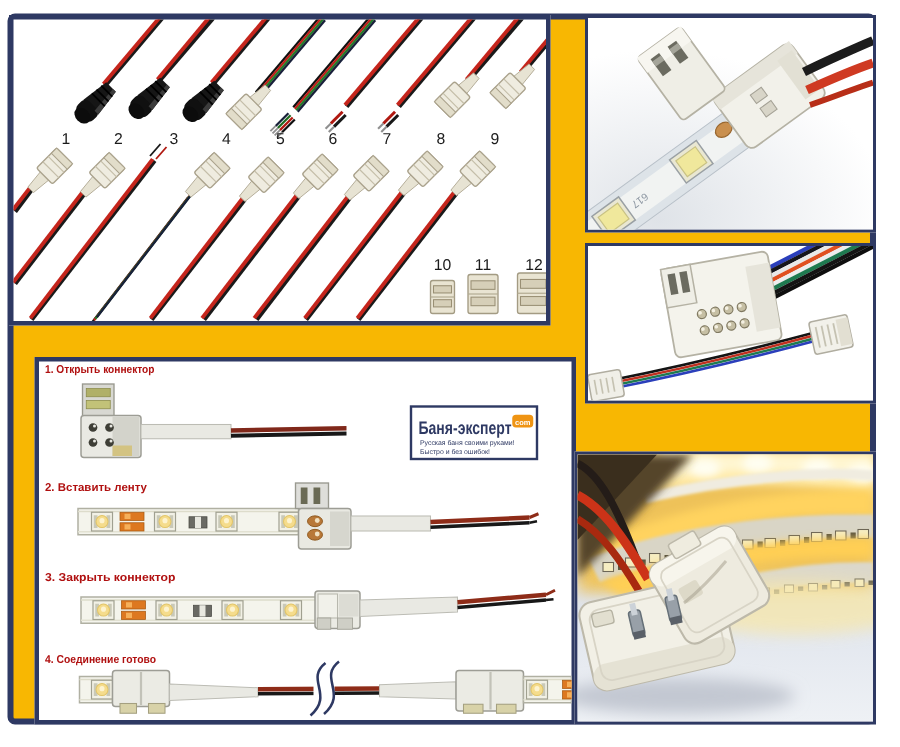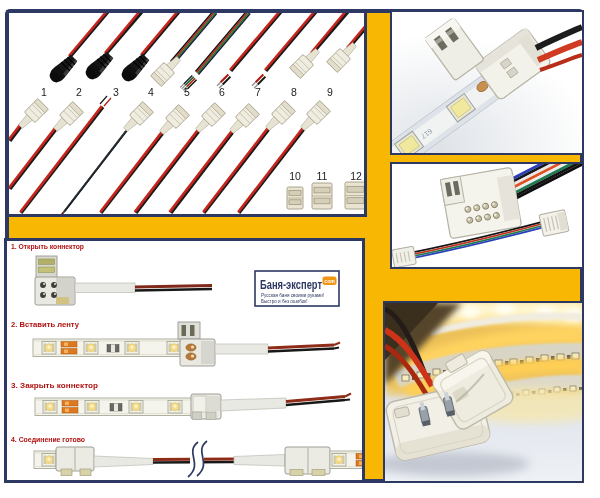--- a/index.html
+++ b/index.html
@@ -202,21 +202,21 @@
       <rect x="314" y="187.2" width="16" height="5.7" fill="#d6cfb8" stroke="#998f74" stroke-width="0.7"></rect>
       <rect x="314" y="198.1" width="16" height="5.7" fill="#d6cfb8" stroke="#998f74" stroke-width="0.7"></rect>
       <line x1="312" y1="196.0" x2="332" y2="196.0" stroke="#b3ab92" stroke-width="0.8"></line>
       <text x="356" y="180" font-family="Liberation Sans, sans-serif" font-size="10.5" fill="#1b1b1b" text-anchor="middle">12</text>
       <rect x="345" y="182" width="21" height="27" rx="1.5" fill="#e9e4d2" stroke="#a39b83" stroke-width="0.9"></rect>
       <rect x="347" y="186.3" width="17" height="5.9" fill="#d6cfb8" stroke="#998f74" stroke-width="0.7"></rect>
       <rect x="347" y="197.7" width="17" height="5.9" fill="#d6cfb8" stroke="#998f74" stroke-width="0.7"></rect>
       <line x1="345" y1="195.5" x2="366" y2="195.5" stroke="#b3ab92" stroke-width="0.8"></line>
     </svg>
   </div>
-<div class="abs panel" style="left:4px;top:238px;width:361px;height:245px;">
+<div class="abs panel" style="left:23px;top:238px;width:361px;height:245px;">
     <svg width="355" height="237" viewBox="9 241 355 237">
       <text x="13" y="248.5" font-family="Liberation Sans, sans-serif" font-size="7.6" font-weight="bold" fill="#b01010" textLength="73" lengthAdjust="spacingAndGlyphs">1. Открыть коннектор</text>
       <text x="13" y="327" font-family="Liberation Sans, sans-serif" font-size="7.6" font-weight="bold" fill="#b01010" textLength="68" lengthAdjust="spacingAndGlyphs">2. Вставить ленту</text>
       <text x="13" y="387.5" font-family="Liberation Sans, sans-serif" font-size="7.6" font-weight="bold" fill="#b01010" textLength="87" lengthAdjust="spacingAndGlyphs">3. Закрыть коннектор</text>
       <text x="13" y="442" font-family="Liberation Sans, sans-serif" font-size="7.6" font-weight="bold" fill="#b01010" textLength="74" lengthAdjust="spacingAndGlyphs">4. Соединение готово</text>
       <rect x="38" y="256" width="21" height="22" fill="#d8d8d2" stroke="#99998f" stroke-width="0.9"></rect>
       <rect x="40.5" y="259" width="16" height="5.5" fill="#b0b068" stroke="#8a8a48" stroke-width="0.5"></rect>
       <rect x="40.5" y="267" width="16" height="5.5" fill="#c2c278" stroke="#8a8a48" stroke-width="0.5"></rect>
       <rect x="37" y="277" width="40" height="28" rx="2" fill="#e9e9e3" stroke="#9d9d95" stroke-width="1"></rect>
       <rect x="58" y="278" width="18" height="26" fill="#d3d3cb"></rect>

